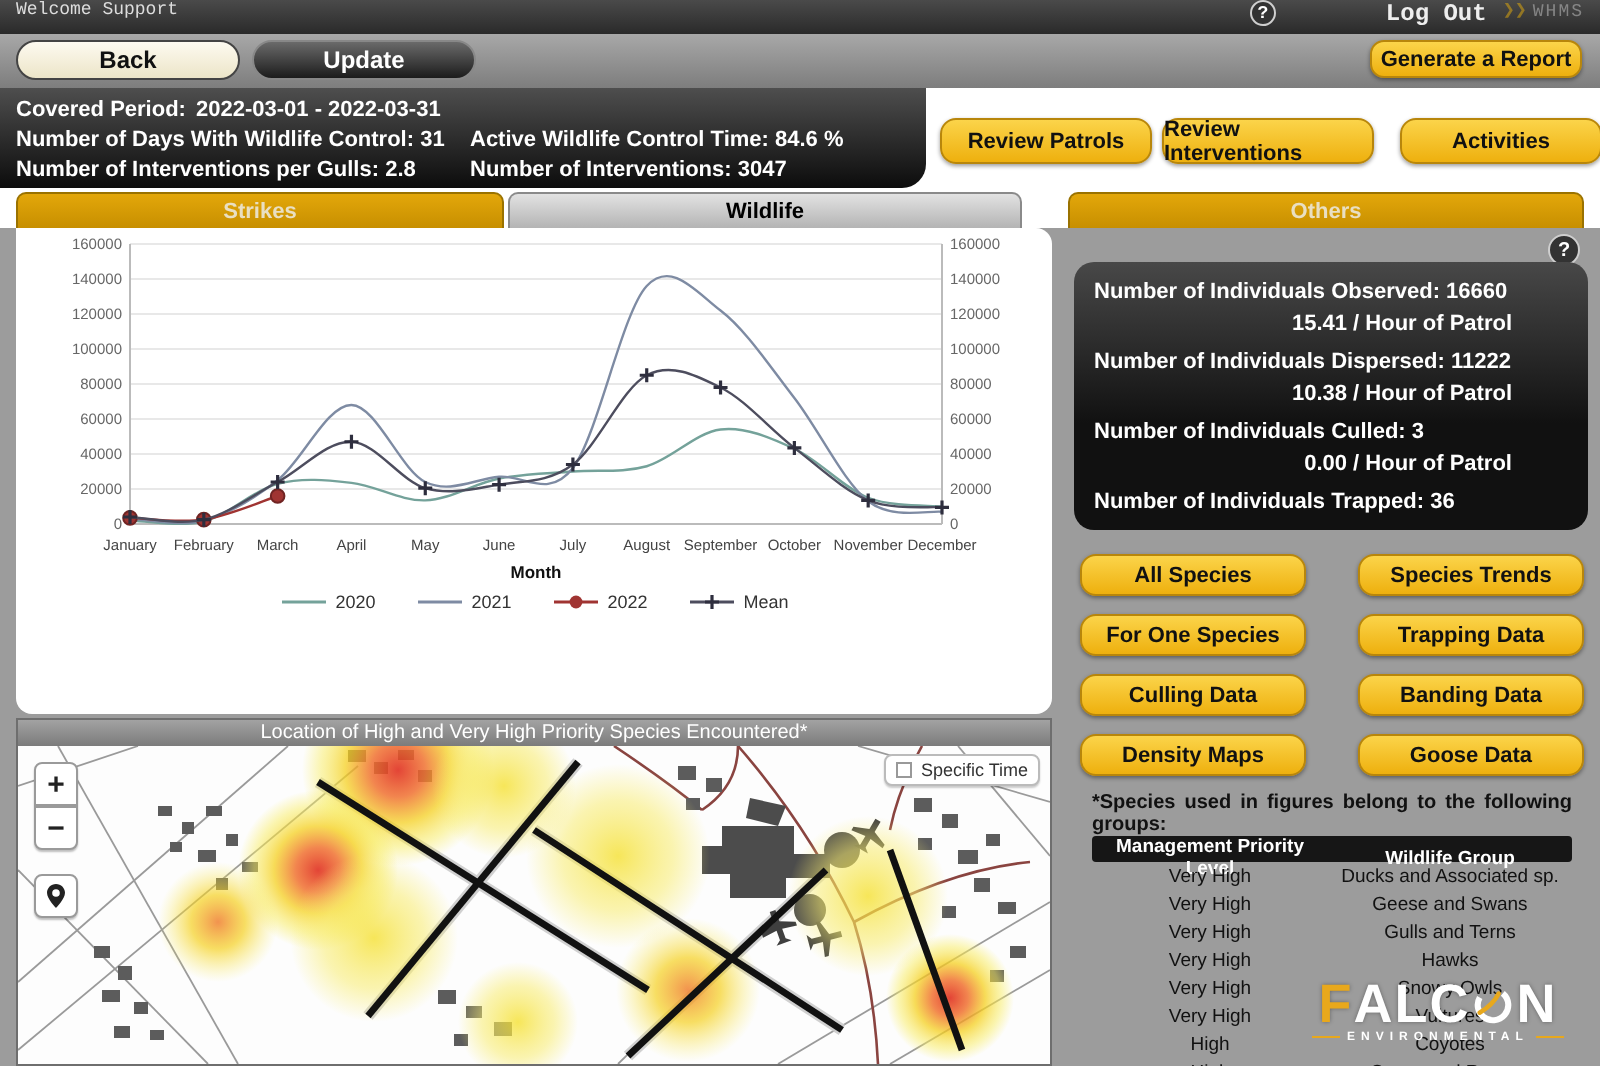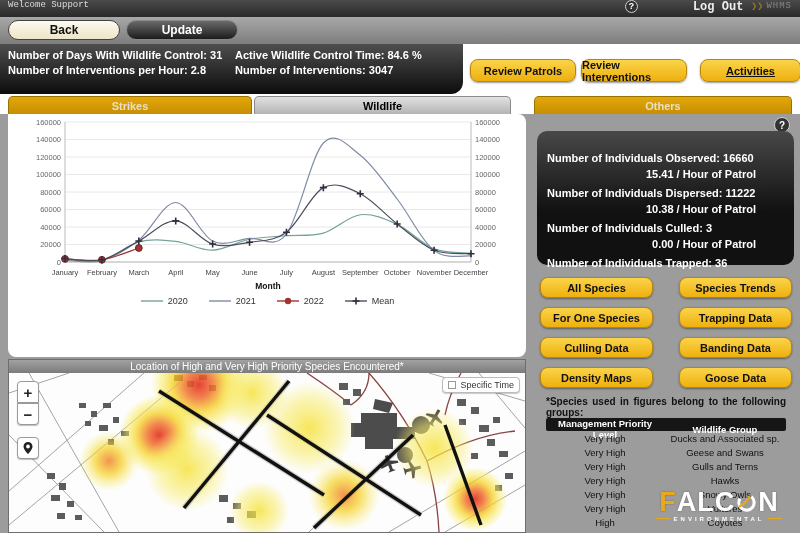--- a/index.html
+++ b/index.html
@@ -39,21 +39,21 @@
   
   #summary { position:absolute; left:0; top:44px; width:463px; height:50px;
     background:linear-gradient(#4e4e4e,#0c0c0c); border-radius:0 0 12px 0;
     color:#fff; font-size:11px; font-weight:bold; padding:3px 0 0 8px; }
   #summary .row { height:15px; display:flex; align-items:center; }
   #summary .cell-l { width:227px; }
 
   .quick-btn { position:absolute; top:59px; height:23px; font-size:11px; border-radius:8px; }
   #qb-0 { left:470px; width:106px; }
   #qb-1 { left:581px; width:106px; }
-  #qb-2 { left:700px; width:101px;text-decoration:underline; }
+  #qb-2 { left:700px; width:101px; }
 
   
   .tab { position:absolute; top:96px; height:18px; border-radius:5px 5px 0 0;
     display:flex; align-items:center; justify-content:center;
     font-size:11px; font-weight:bold; cursor:pointer; }
   .tab.gold { background:linear-gradient(#e3a70a,#c78f00); color:#e9dfc2; border:1px solid #9a7200; border-bottom:none; }
   .tab.active { background:linear-gradient(#e2e2e2,#b4b4b4); color:#000; border:1px solid #8a8a8a; border-bottom:none; }
   #tab-0 { left:8px; width:244px; }
   #tab-1 { left:254px; width:257px; }
   #tab-2 { left:534px; width:258px; }
@@ -85,21 +85,21 @@
   #ctl-locate { left:8px; top:64px; }
   #specific-time { position:absolute; right:5px; top:4px; background:#fff; border:1px solid #bbb;
     border-radius:4px; padding:2px 5px; font-size:9px; color:#333; display:flex;
     align-items:center; gap:4px; cursor:pointer; box-shadow:0 1px 1px rgba(0,0,0,.2); }
   #specific-time .box { width:8px; height:8px; border:1px solid #999; background:#fff; }
 
   
   #help-right { position:absolute; left:774px; top:117px; width:16px; height:16px; font-size:10px; }
   #stats-panel { position:absolute; left:537px; top:131px; width:257px; height:134px;
     background:linear-gradient(#484848,#111 60%); border-radius:10px; color:#fff;
-    font-size:11px; font-weight:bold; padding:21px 10px; display:flex; flex-direction:column; }
+    font-size:11px; font-weight:bold; padding:9px 10px; display:flex; flex-direction:column; }
   .stat-label { line-height:13px; }
   .stat-rate { text-align:right; padding-right:28px; line-height:13px; margin:3px 0 6px 0; }
 
   #action-grid { position:absolute; left:540px; top:277px; width:252px;
     display:grid; grid-template-columns:113px 113px; column-gap:26px; row-gap:9px; }
   .action-btn { height:21px; font-size:11px; border-radius:8px; }
 
   #species-note { position:absolute; left:546px; top:396px; width:240px;
     font-size:10px; font-weight:bold; color:#111; text-align:justify; line-height:11px; }
   #species-table { position:absolute; left:546px; top:418px; width:240px; font-size:9.5px; color:#111; }
@@ -131,31 +131,36 @@
     <span id="logout">Log Out</span>
     <span id="brand-mini">
       <span class="wing">❯❯</span>
       <span class="txt">WHMS</span>
     </span>
   </div>
 
   <div id="toolbar">
     <div id="btn-back" class="pill-btn">Back</div>
     <div id="btn-update" class="pill-btn">Update</div>
+    <div id="btn-generate" class="gold-btn">Generate a Report</div>
   </div>
 
   <div id="white-band"></div>
 
   <div id="summary">
+    <div class="row">
+      <span class="cell-l" style="width:90px;">Covered Period:</span>
+      <span>2022-03-01 - 2022-03-31</span>
+    </div>
     <div class="row">
       <span class="cell-l"><span>Number of Days With Wildlife Control:</span> <span>31</span></span>
       <span><span>Active Wildlife Control Time:</span> <span>84.6 %</span></span>
     </div>
     <div class="row">
-      <span class="cell-l"><span>Number of Interventions per Hour:</span> <span>2.8</span></span>
+      <span class="cell-l"><span>Number of Interventions per Gulls:</span> <span>2.8</span></span>
       <span><span>Number of Interventions:</span> <span>3047</span></span>
     </div>
   </div>
 
   <div id="quick-buttons-host">
       <div class="gold-btn quick-btn" id="qb-0">Review Patrols</div>
       <div class="gold-btn quick-btn" id="qb-1">Review Interventions</div>
       <div class="gold-btn quick-btn" id="qb-2">Activities</div>
     </div>
 

